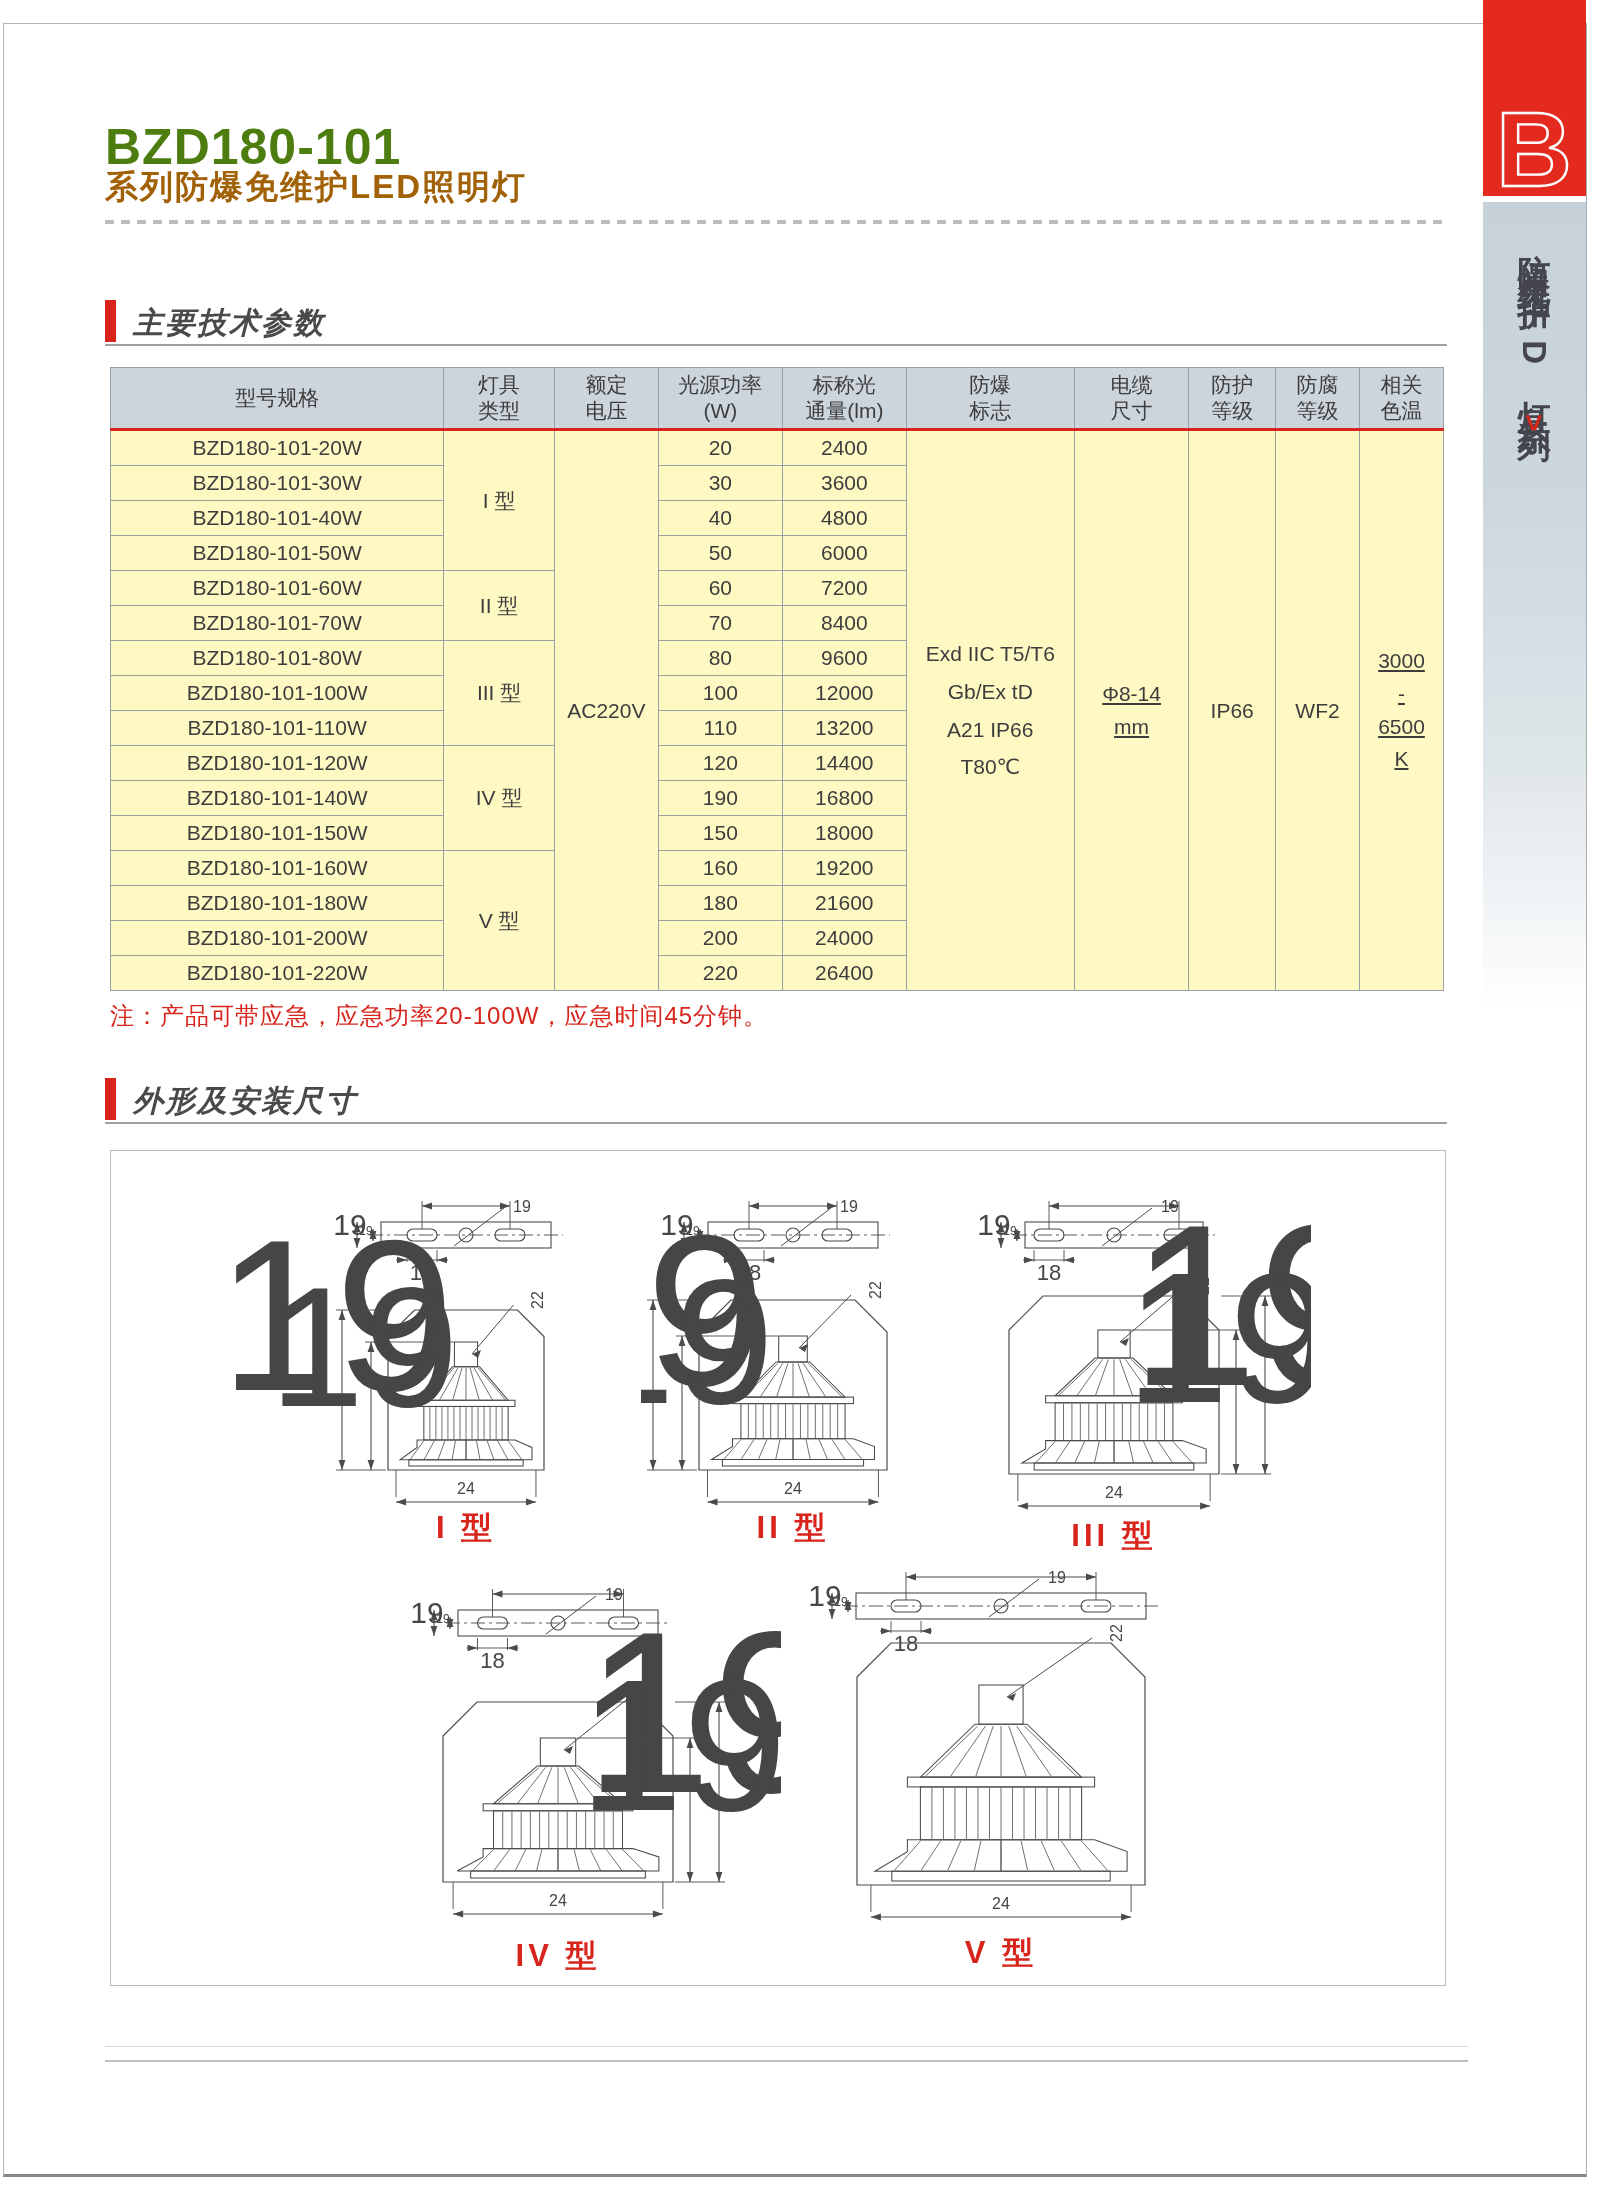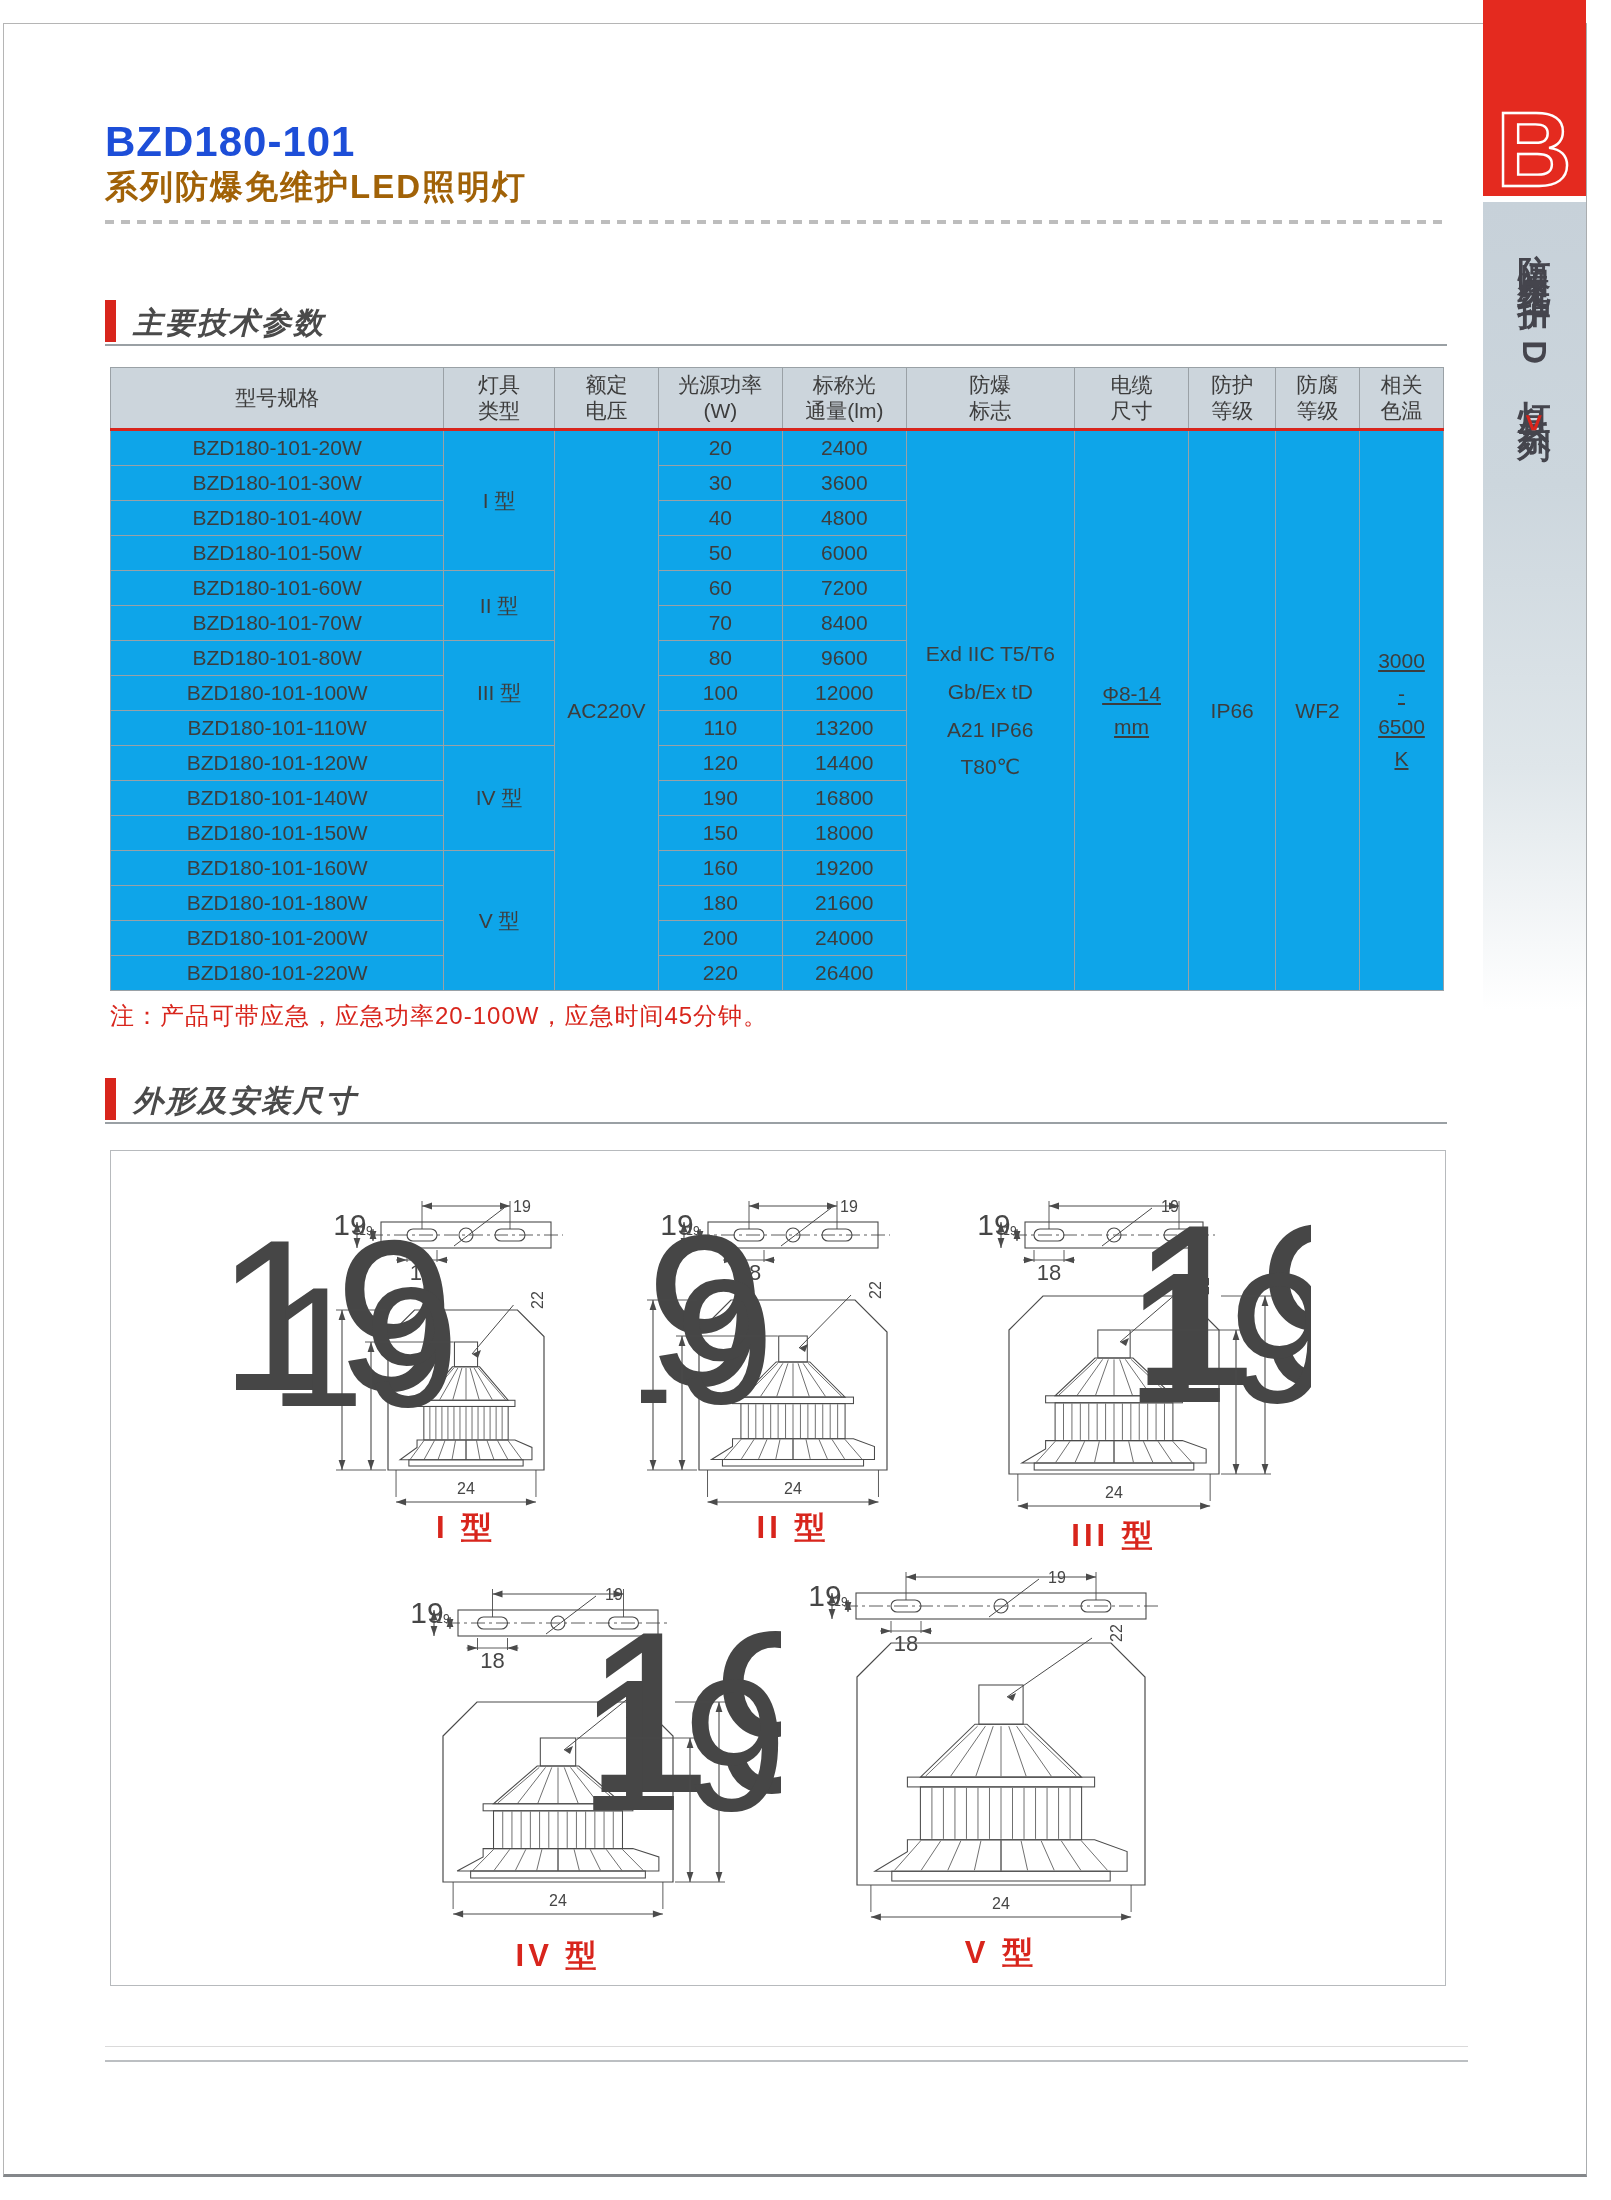--- a/index.html
+++ b/index.html
@@ -8,37 +8,37 @@
     font-family:"Liberation Sans","DejaVu Sans",sans-serif;color:#3f3f3f;
   }
   .abs{position:absolute;}
   
   .page-frame{
     left:3px;top:23px;width:1582px;height:2150px;
     border-top:1px solid #b5b5b5;border-left:1px solid #b5b5b5;
     border-right:1px solid #aaadaf;border-bottom:3px solid #84878a;
   }
   
-  .doc-title{left:105px;top:118px;font-size:42px;font-weight:bold;color:#1d4ed8;letter-spacing:1px;}
+  .doc-title{left:105px;top:118px;font-size:50px;font-weight:bold;color:#4d7c0f;letter-spacing:1px;}
   .doc-subtitle{left:105px;top:165px;font-size:33px;font-weight:bold;color:#a16207;letter-spacing:2px;}
   .dash-divider{
     left:105px;top:220px;width:1342px;height:4px;
     background:repeating-linear-gradient(90deg,#bdbdbd 0 9px,transparent 9px 16px);
   }
   
   .section{left:105px;width:1342px;height:46px;font-style:italic;}
   .section .bar{position:absolute;left:0;top:0;width:11px;height:42px;background:#d8251c;}
   .section .stitle{position:absolute;left:28px;top:3px;font-size:30px;font-weight:600;color:#4a4a4a;letter-spacing:2px;}
   .section .uline{position:absolute;left:0;top:44px;width:100%;height:2px;background:#9aa0a4;}
   
   .spec-table-wrap{left:110px;top:367px;width:1334px;border-radius:29px;}
   table.spec{border-collapse:collapse;width:100%;table-layout:fixed;font-size:21px;color:#3d3d3d;}
   table.spec th,table.spec td{border:1px solid #9aa1a6;text-align:center;vertical-align:middle;padding:0 2px;}
   table.spec th{background:#ccd5dc;height:60px;font-weight:500;line-height:1.25;border-bottom:3px solid #d8251c;}
-  table.spec td{background:#0ea5e9;height:34px;}
+  table.spec td{background:#fef9c3;height:34px;}
   table.spec .lh-wide{line-height:1.8;}
   table.spec .lh-med{line-height:1.55;text-decoration:underline;}
   
   .note{left:110px;top:1000px;font-size:24px;color:#d8251c;letter-spacing:1px;}
   
   .dim-panel{left:110px;top:1150px;width:1334px;height:834px;border:1px solid #b7babd;}
   .drawing{position:absolute;}
   
   .footer-strip{left:105px;top:2046px;width:1363px;height:13px;border-top:1px solid #dadada;border-bottom:2px solid #bcbfc2;}
   

